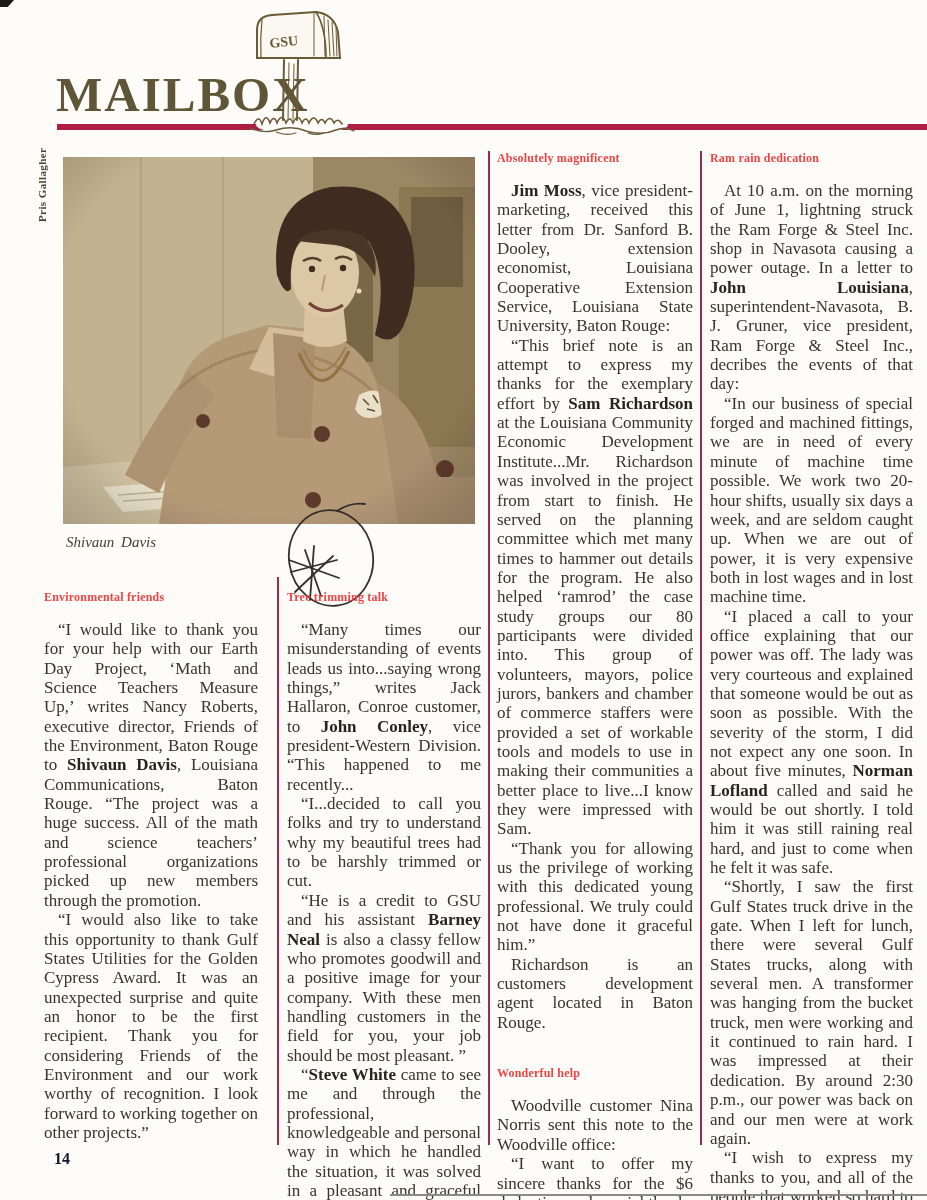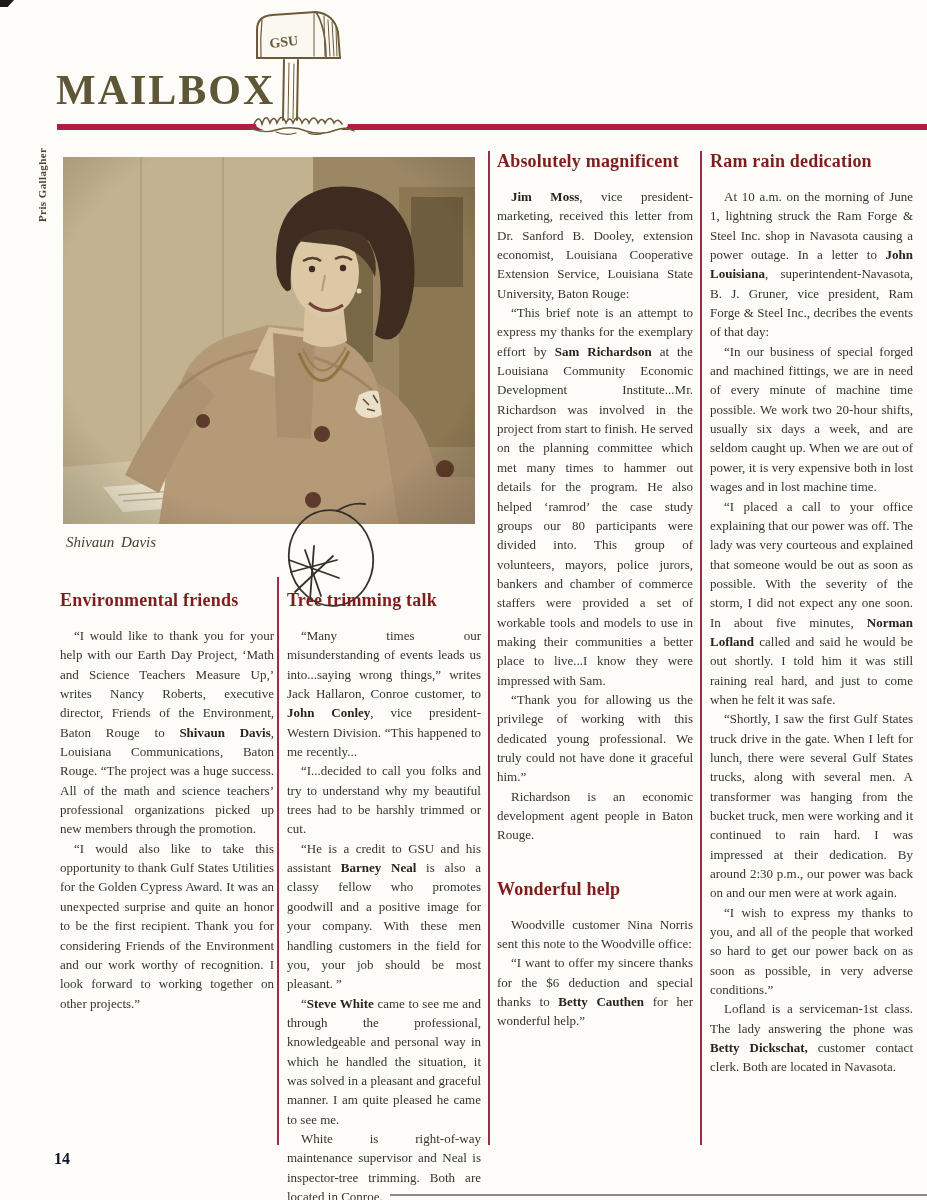--- a/index.html
+++ b/index.html
@@ -1,38 +1,38 @@
 <!DOCTYPE html>
 <html style="--accent: #b01c42; --divider: #a02a4a;"><head>
 <meta charset="utf-8">
 <style>
   html,body{margin:0;padding:0;background:#e8e6e0;}
   #page{position:relative;width:927px;height:1200px;background:#fdfcf8;overflow:hidden;
         font-family:"Liberation Serif", serif;color:#39332c;}
   
-  #masthead{position:absolute;left:56px;top:66px;font-size:42px;font-weight:700;
+  #masthead{position:absolute;left:56px;top:66px;font-size:49px;font-weight:700;
         letter-spacing:2px;color:#5f5537;}
   #header-rule{position:absolute;left:57px;top:124px;width:870px;height:6px;background:var(--accent,#b01c42);}
   #mailbox-art{position:absolute;left:246px;top:8px;width:112px;height:134px;}
   
   #photo-credit{position:absolute;left:36px;top:222px;transform:rotate(-90deg);transform-origin:0 0;
         font-size:11px;font-weight:700;color:#4c4335;letter-spacing:.4px;white-space:nowrap;}
   #photo{position:absolute;left:63px;top:157px;width:412px;height:367px;}
   #photo-caption{position:absolute;left:66px;top:534px;font-style:italic;font-size:15px;color:#453e31;word-spacing:3px;}
   
   #doodle{position:absolute;left:281px;top:500px;width:100px;height:112px;pointer-events:none;}
   
   .col{position:absolute;text-align:justify;}
-  #col1{left:60px;top:590px;width:214px;}
+  #col1{left:44px;top:590px;width:214px;}
   #col2{left:287px;top:590px;width:194px;}
   #col3{left:497px;top:151px;width:196px;}
   #col4{left:710px;top:151px;width:203px;}
-  .headline{font-size:18px;font-weight:700;color:#7f1d1d;margin:0 0 15px 0;text-align:left;letter-spacing:.2px;}
+  .headline{font-size:12px;font-weight:700;color:#ef4444;margin:0 0 15px 0;text-align:left;letter-spacing:.2px;}
   .article + .article{margin-top:34px;}
-  .body-p{margin:0;font-size:13px;line-height:19.35px;text-indent:14px;}
+  .body-p{margin:0;font-size:17px;line-height:19.35px;text-indent:14px;}
   .body-p b{color:#2a241e;}
   
   .vrule{position:absolute;width:2px;background:var(--divider,#a02a4a);}
   #vr1{left:277px;top:577px;height:568px;}
   #vr2{left:488px;top:151px;height:994px;}
   #vr3{left:700px;top:151px;height:994px;}
   
   #page-number{position:absolute;left:54px;top:1150px;font-size:16px;font-weight:700;color:#0f172a;}
   #corner-mark{position:absolute;left:0;top:0;width:14px;height:7px;background:#1c1a17;
         clip-path:polygon(0 0,100% 0,55% 100%,0 100%);}
@@ -177,21 +177,21 @@
     </div>
   </div>
 
   <div class="col" id="col3">
     <div class="article">
       <h2 class="headline">Absolutely magnificent</h2>
       <div class="article-body">
           <p class="body-p"><b>Jim Moss</b>, vice president-marketing, received this letter from Dr. Sanford B. Dooley, extension economist, Louisiana Cooperative Extension Service, Louisiana State University, Baton Rouge:</p>
           <p class="body-p">“This brief note is an attempt to express my thanks for the exemplary effort by <b>Sam Richardson</b> at the Louisiana Community Economic Development Institute...Mr. Richardson was involved in the project from start to finish.  He served on the planning committee which met many times to hammer out details for the program.  He also helped ‘ramrod’ the case study groups our 80 participants were divided into.  This group of volunteers, mayors, police jurors, bankers and chamber of commerce staffers were provided a set of workable tools and models to use in making their communities a better place to live...I know they were impressed with Sam.</p>
           <p class="body-p">“Thank you for allowing us the privilege of working with this dedicated young professional.  We truly could not have done it graceful him.”</p>
-          <p class="body-p">Richardson is an economic development agent people in Baton Rouge.</p>
+          <p class="body-p">Richardson is an customers development agent located in Baton Rouge.</p>
         </div>
     </div>
     <div class="article">
       <h2 class="headline">Wonderful help</h2>
       <div class="article-body">
           <p class="body-p">Woodville customer Nina Norris sent this note to the Woodville office:</p>
           <p class="body-p">“I want to offer my sincere thanks for the $6 deduction and special thanks to <b>Betty Cauthen</b> for her wonderful help.”</p>
         </div>
     </div>
   </div>

